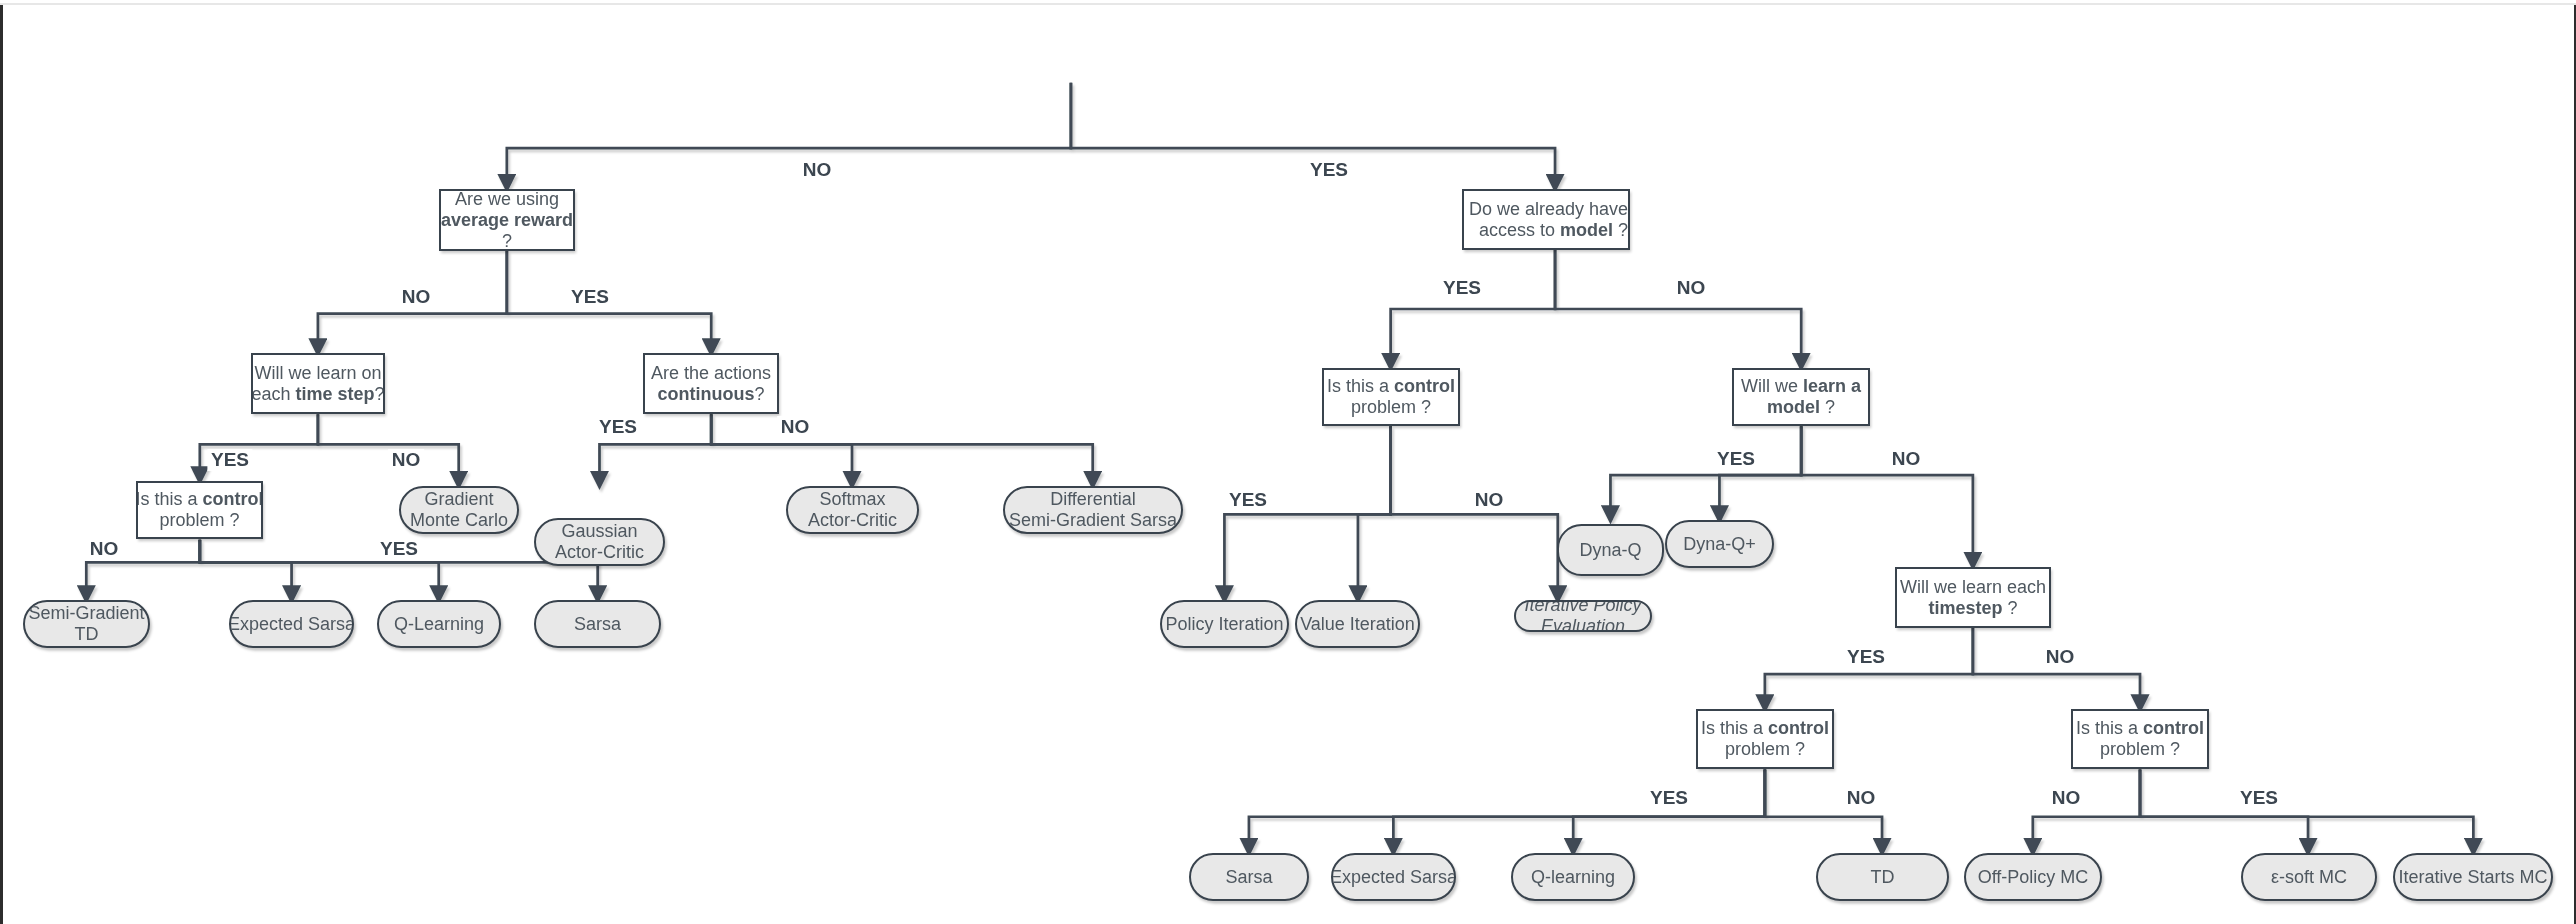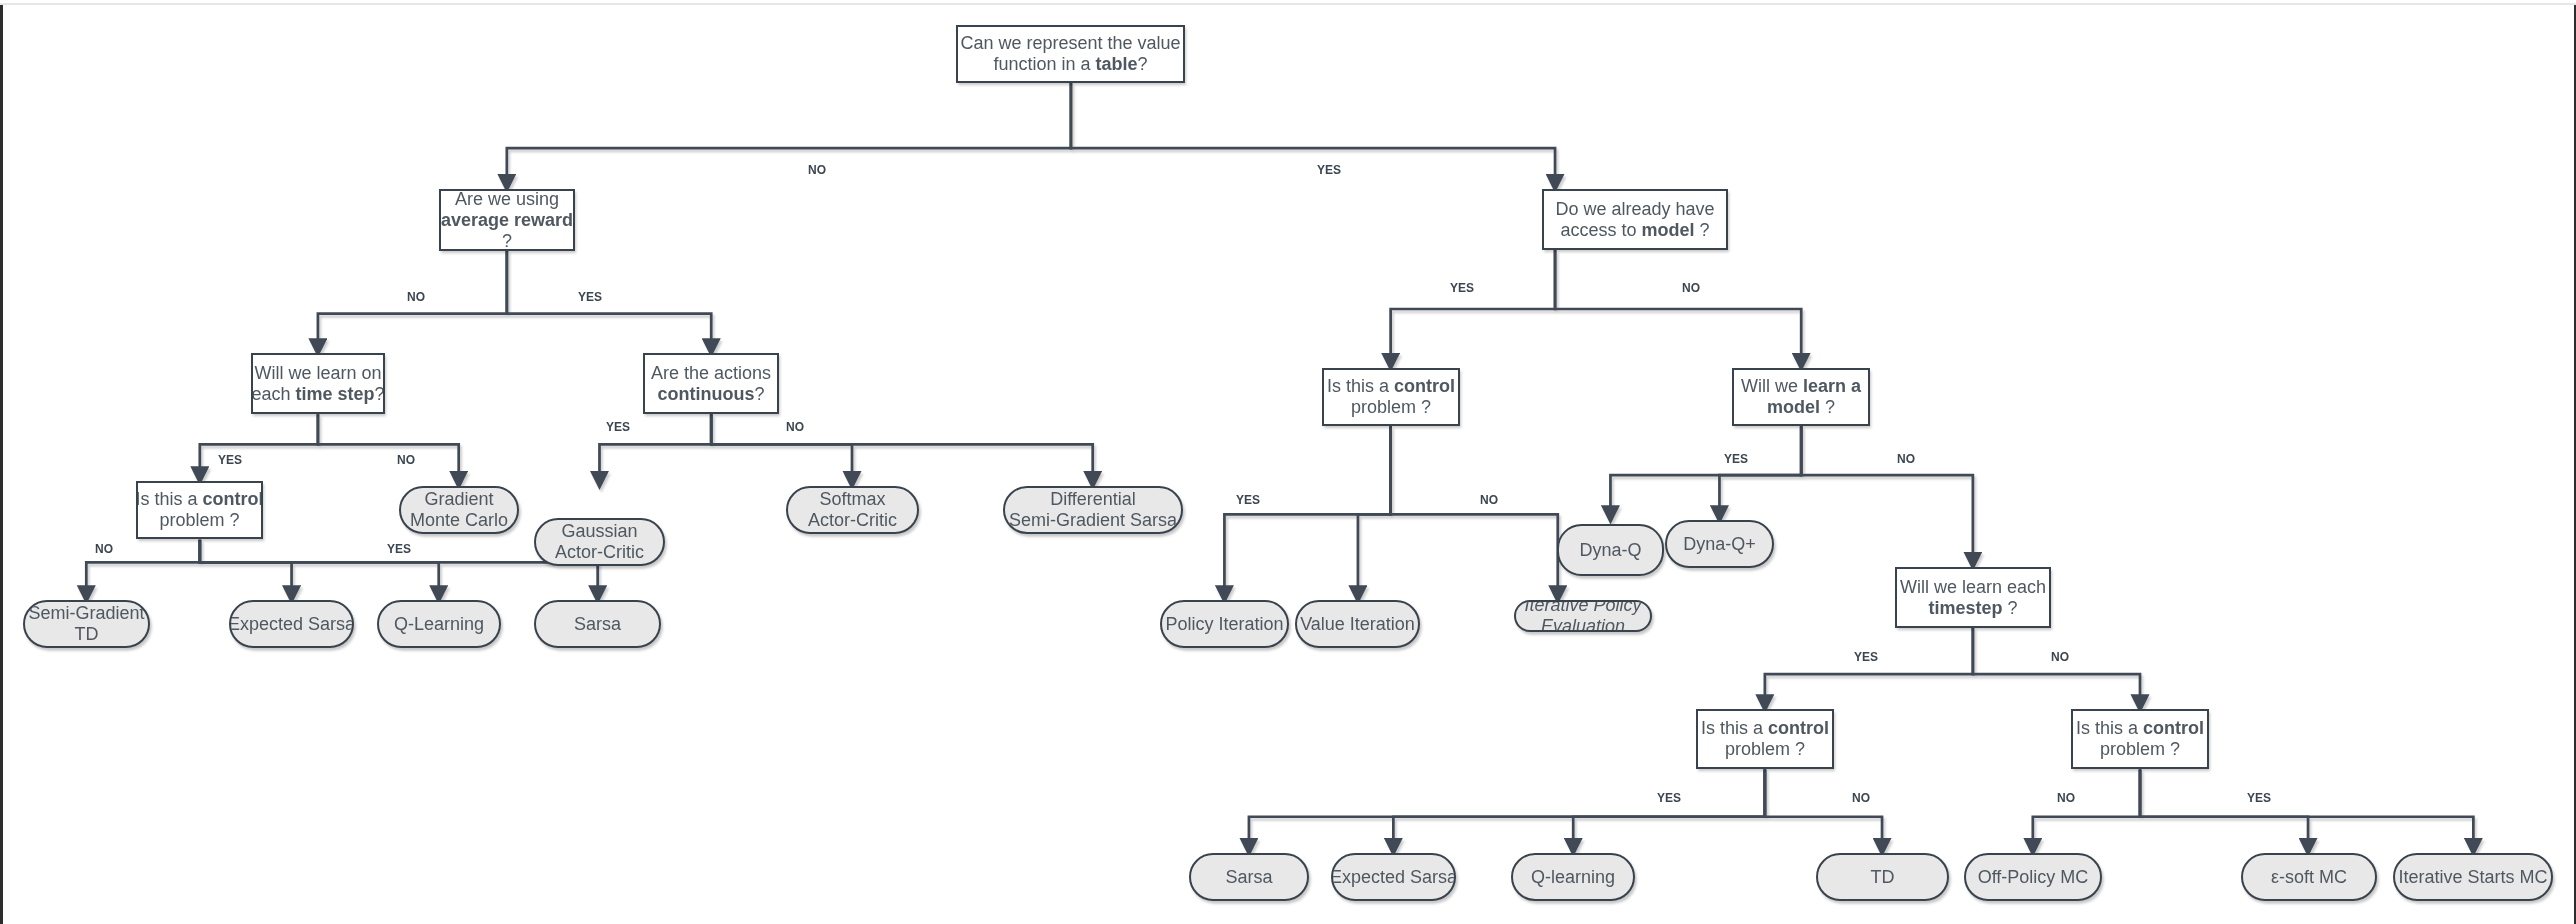--- a/index.html
+++ b/index.html
@@ -36,21 +36,21 @@
     overflow:hidden;
     box-shadow:1.8px 2.7px 2.7px rgba(0,0,0,0.22);
   }
   .node.box{background:var(--box-fill);}
   .node.pill{background:var(--pill-fill);border-radius:24.5px;}
   .node .ln{display:block;}
   .node b{font-weight:700;}
   .elabel{
     position:absolute;z-index:3;
     transform:translate(-50%,-50%);
-    font-weight:700;font-size:12px;
+    font-weight:700;font-size:19px;
     color:var(--label-text);
     background:var(--bg);
     padding:0 3.6px;
     white-space:nowrap;
   }
 </style>
 </head>
 <body>
 
 <div id="canvas" style="width: 2576px; height: 925px;">
@@ -92,30 +92,26 @@
         <polyline points="2172,691 2172,742 2356,742 2356,781" fill="none" stroke="#3f4a54" stroke-width="3" marker-end="url(#arrow)"></polyline>
         <polyline points="1943,847 1943,899 1375,899 1375,939" fill="none" stroke="#3f4a54" stroke-width="3" marker-end="url(#arrow)"></polyline>
         <polyline points="1943,847 1943,899 1534,899 1534,939" fill="none" stroke="#3f4a54" stroke-width="3" marker-end="url(#arrow)"></polyline>
         <polyline points="1943,847 1943,899 1732,899 1732,939" fill="none" stroke="#3f4a54" stroke-width="3" marker-end="url(#arrow)"></polyline>
         <polyline points="1943,847 1943,899 2072,899 2072,939" fill="none" stroke="#3f4a54" stroke-width="3" marker-end="url(#arrow)"></polyline>
         <polyline points="2356,847 2356,899 2238,899 2238,939" fill="none" stroke="#3f4a54" stroke-width="3" marker-end="url(#arrow)"></polyline>
         <polyline points="2356,847 2356,899 2541,899 2541,939" fill="none" stroke="#3f4a54" stroke-width="3" marker-end="url(#arrow)"></polyline>
         <polyline points="2356,847 2356,899 2723,899 2723,939" fill="none" stroke="#3f4a54" stroke-width="3" marker-end="url(#arrow)"></polyline>
       </g>
     </svg>
-<div class="node box" style="left: 956px; top: 24.5px; width: 229px; height: 58px;">
-      <div class="ln"><span>Can we represent the value</span></div>
-      <div class="ln"><span>function in a </span><b>table</b><span>?</span></div>
-    </div>
     <div class="node box" style="left: 439px; top: 189px; width: 136px; height: 62px; align-items: center;">
       <div class="ln"><span>Are we using</span></div>
       <div class="ln"><b>average reward</b></div>
       <div class="ln"><span>?</span></div>
     </div>
-    <div class="node box" style="left: 1542px; top: 189px; width: 186px; height: 61px;">
+    <div class="node box" style="left: 1462px; top: 189px; width: 168px; height: 61px; align-items: flex-end;">
       <div class="ln"><span>Do we already have</span></div>
       <div class="ln"><span>access to </span><b>model</b><span> ?</span></div>
     </div>
     <div class="node box" style="left: 251px; top: 353px; width: 134px; height: 61px;">
       <div class="ln"><span>Will we learn on</span></div>
       <div class="ln"><span>each </span><b>time step</b><span>?</span></div>
     </div>
     <div class="node box" style="left: 643px; top: 353px; width: 136px; height: 61px;">
       <div class="ln"><span>Are the actions</span></div>
       <div class="ln"><b>continuous</b><span>?</span></div>

